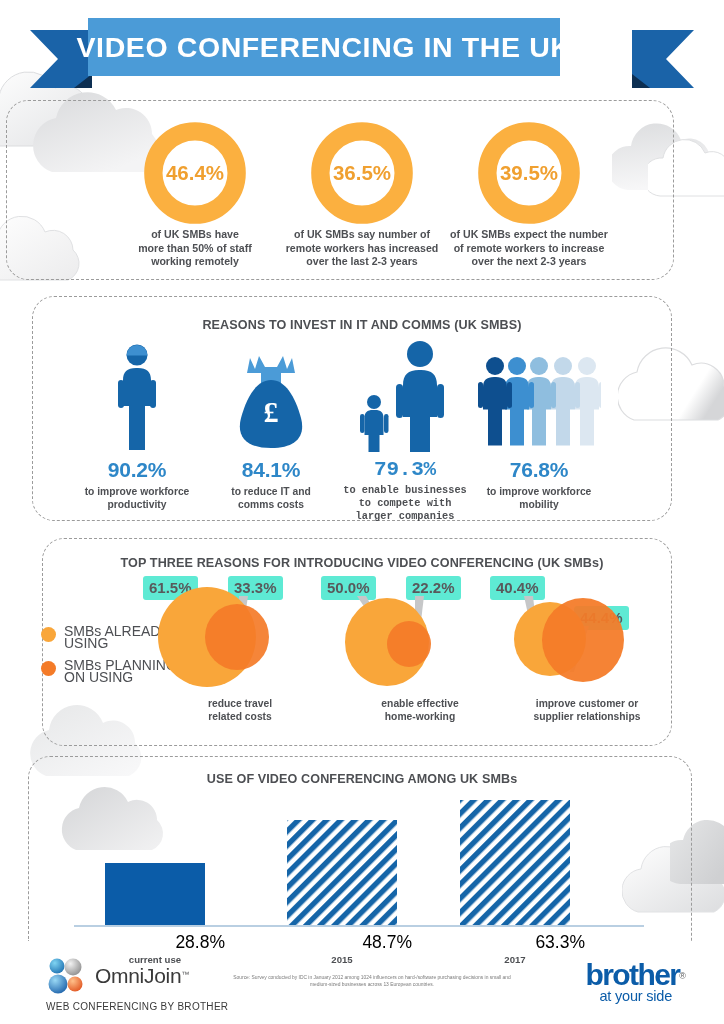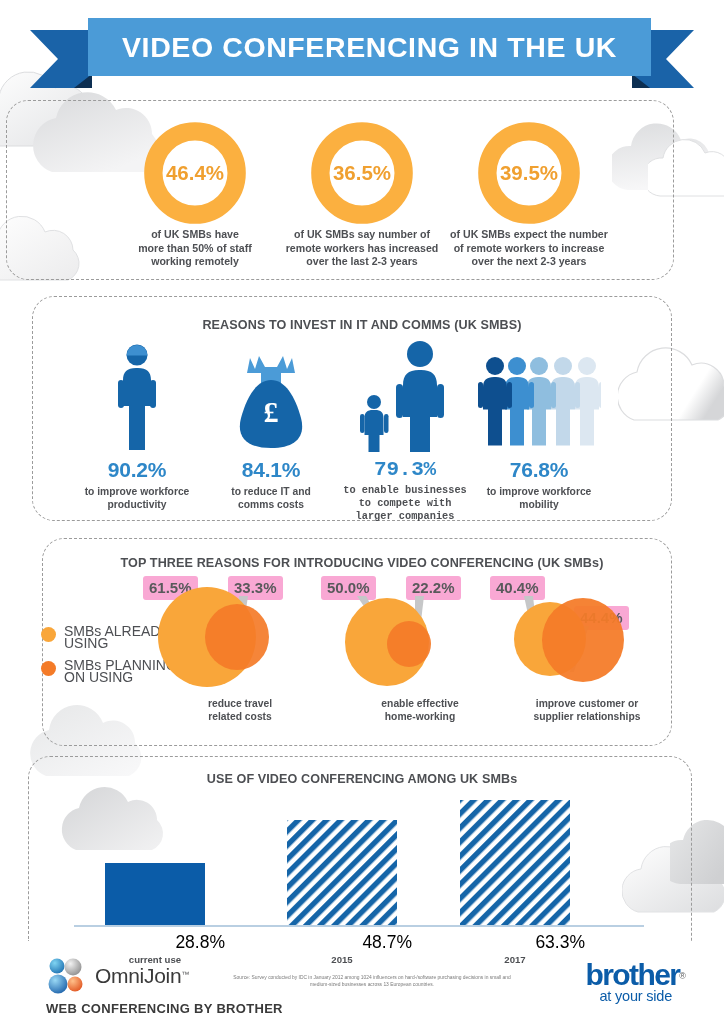--- a/index.html
+++ b/index.html
@@ -14,21 +14,21 @@
   #stage { position:absolute; left:0; top:0; width:724px; height:1024px; }
 
   
   .cloud { position:absolute; pointer-events:none; }
   .cloud svg { display:block; }
 
   
   #titlebar { position:absolute; left:0; top:18px; width:724px; height:70px; }
   .ribbon-tail { position:absolute; top:12px; width:62px; height:58px; }
   .ribbon-center {
-    position:absolute; left:88px; top:0px; width:563px; height:58px;
+    position:absolute; left:88px; top:0px; width:472px; height:58px;
     background:#4b9bd7;
     display:flex; align-items:center; justify-content:center;
   }
   .ribbon-center h1 {
     font-size:28.5px; font-weight:bold; color:#ffffff;
     letter-spacing:0.6px; white-space:nowrap;
   }
 
   
   .panel {
@@ -76,21 +76,21 @@
   .legend-dot { width:15px; height:15px; border-radius:50%; flex:0 0 15px; margin-top:1px; }
   .legend-txt {
     margin-left:8px; font-size:14px; line-height:11.6px;
     font-weight:normal; color:#4d4f53; white-space:pre-line;
   }
   .t3group { position:absolute; width:190px; }
   .t3bubbles { position:relative; width:190px; height:112px; }
   .bub { position:absolute; border-radius:50%; }
   .callout { position:absolute; }
   .callout-box {
-    background:#f9a8d4; border-radius:3px;
+    background:#5eead4; border-radius:3px;
     padding:3px 6px 4px 6px;
     font-size:15px; font-weight:bold; color:#58595b;
     line-height:17px; white-space:nowrap;
   }
   .callout-stem { position:absolute; }
   .t3cap {
     text-align:center; font-size:10.3px; line-height:13px;
     font-weight:bold; color:#4d4f53; margin-top:9px;
   }
 
@@ -100,21 +100,21 @@
   .bar-lbl { position:absolute; text-align:center; width:140px; }
   .bar-pct { font-size:17.5px; font-weight:normal; color:#000000;text-align:right; }
   .bar-sub { font-size:9.6px; font-weight:bold; color:#4d4f53; margin-top:1px; }
 
   
   #footer { position:absolute; left:0; top:946px; width:724px; height:78px; }
   #omnijoin { position:absolute; left:46px; top:10px; }
   .oj-name { font-size:21px; color:#3a3a3a; letter-spacing:-0.3px; }
   .oj-tm { font-size:8px; vertical-align:super; }
   .oj-sub {
-    font-size:13px; font-weight:bold; color:#3a3a3a;
+    font-size:10px; font-weight:normal; color:#3a3a3a;
     letter-spacing:0.3px; margin-top:5px;
   }
   #source {
     position:absolute; left:232px; top:28px; width:280px;
     text-align:center; font-size:4.9px; line-height:7.4px;
     color:#7a7a7a;
   }
   #brother { position:absolute; right:38px; top:12px; text-align:center; }
   .br-word { font-size:30px; font-weight:bold; color:#0b5ca8; letter-spacing:-1.6px; }
   .br-reg { font-size:9px; vertical-align:super; letter-spacing:0; }

